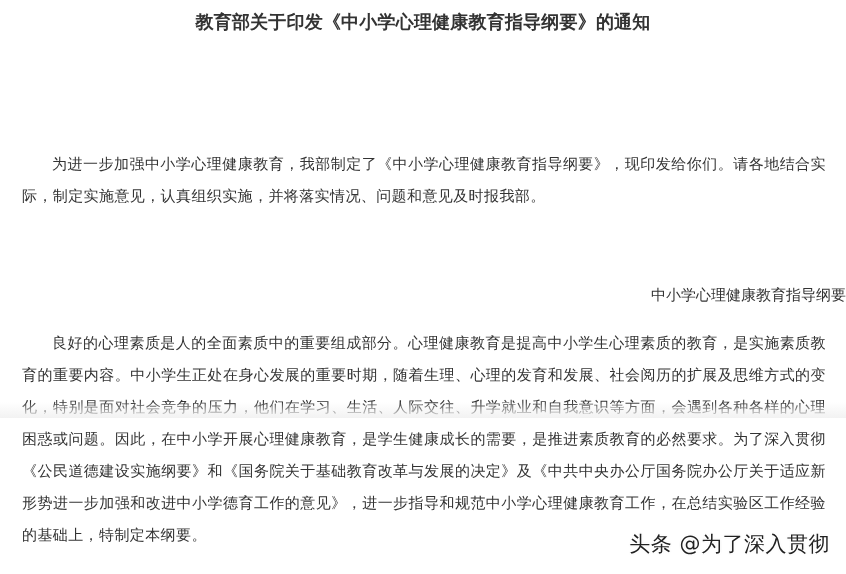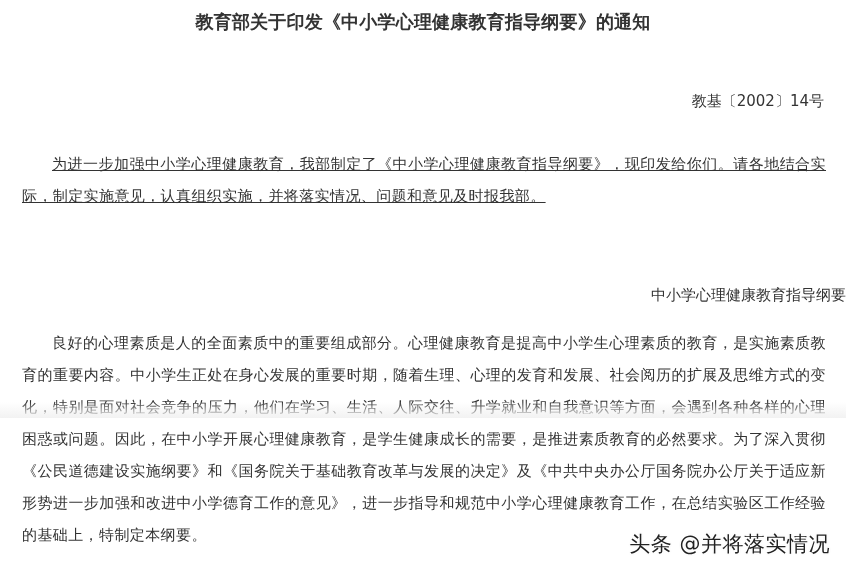--- a/index.html
+++ b/index.html
@@ -46,21 +46,21 @@
       position: absolute;
       left: 22px;
       width: 804px;
       font-size: 15px;
       line-height: 32px;
       color: #333333;
       text-align: justify;
       text-indent: 2em;
       letter-spacing: 0.4px;
     }
-    .para1 { top: 148px; text-decoration: underline; }
+    .para1 { top: 148px; }
     .para2 { top: 327px; }
     .subtitle {
       position: absolute;
       left: 0;
       top: 281px;
       width: 846px;
       text-align: right;
       font-size: 15px;
       line-height: 28px;
       color: #333333;
@@ -82,19 +82,18 @@
       width: 846px;
       height: 16px;
       background: linear-gradient(to bottom, rgba(245,245,245,0), #f2f2f2);
     }
   </style>
 </head>
 <body>
 
 <div class="doc">
   <div class="title">教育部关于印发《中小学心理健康教育指导纲要》的通知</div>
-  <div class="docno">教基〔2002〕14号</div>
   <div class="para para1">为进一步加强中小学心理健康教育，我部制定了《中小学心理健康教育指导纲要》，现印发给你们。请各地结合实际，制定实施意见，认真组织实施，并将落实情况、问题和意见及时报我部。</div>
   <div class="subtitle">中小学心理健康教育指导纲要</div>
   <div class="para para2">良好的心理素质是人的全面素质中的重要组成部分。心理健康教育是提高中小学生心理素质的教育，是实施素质教育的重要内容。中小学生正处在身心发展的重要时期，随着生理、心理的发育和发展、社会阅历的扩展及思维方式的变化，特别是面对社会竞争的压力，他们在学习、生活、人际交往、升学就业和自我意识等方面，会遇到各种各样的心理困惑或问题。因此，在中小学开展心理健康教育，是学生健康成长的需要，是推进素质教育的必然要求。为了深入贯彻《公民道德建设实施纲要》和《国务院关于基础教育改革与发展的决定》及《中共中央办公厅国务院办公厅关于适应新形势进一步加强和改进中小学德育工作的意见》，进一步指导和规范中小学心理健康教育工作，在总结实验区工作经验的基础上，特制定本纲要。</div>
-  <div class="watermark">头条 @并将落实情况</div>
+  <div class="watermark">头条 @为了深入贯彻</div>
   <div class="bottom-fade"></div>
 </div>
 
 </body></html>

